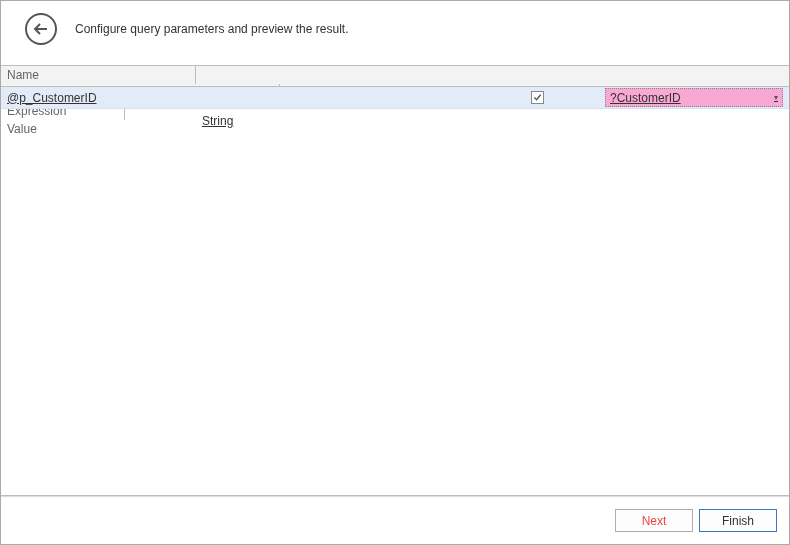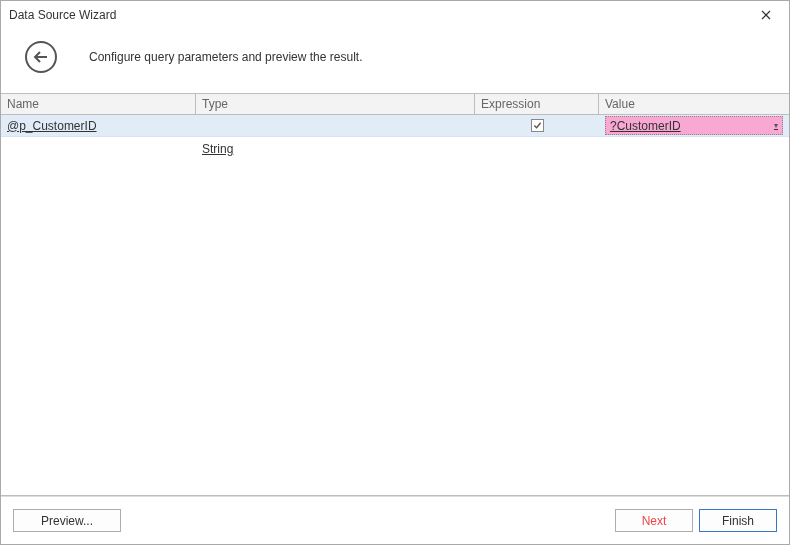--- a/index.html
+++ b/index.html
@@ -48,21 +48,21 @@
       align-items: center;
       justify-content: center;
       cursor: pointer;
       font-size: 14px;
     }
 
     .header-row {
       display: flex;
       align-items: center;
       padding: 12px 16px 20px 24px;
-      gap: 32px;
+      gap: 18px;
     }
 
     .back-circle {
       width: 32px;
       height: 32px;
       border: 2px solid #555;
       border-radius: 50%;
       display: flex;
       align-items: center;
       justify-content: center;
@@ -73,20 +73,21 @@
       font-size: 12px;
       color: #333;
     }
 
     .grid-header {
       display: flex;
       background: #f3f3f3;
       border-top: 1px solid #bdbdbd;
       border-bottom: 1px solid #bdbdbd;
       height: 22px;
+      flex-direction: column;
     }
 
     .grid-header .col {
       border-right: 1px solid #bdbdbd;
       padding: 2px 6px;
       font-size: 12px;
       color: #666;
       display: flex;
       align-items: center;
     }
@@ -199,29 +200,20 @@
 
     .btn.primary {
       border: 1px solid #3a76c4;
     }
   </style>
 </head>
 <body>
 
 <div class="window">
 
-  <div class="titlebar">
-    <div class="title">Data Source Wizard</div>
-    <div class="close">
-      <svg width="10" height="10" viewBox="0 0 10 10">
-        <line x1="1" y1="1" x2="9" y2="9" stroke="#333" stroke-width="1.2"></line>
-        <line x1="9" y1="1" x2="1" y2="9" stroke="#333" stroke-width="1.2"></line>
-      </svg>
-    </div>
-  </div>
 
   <div class="header-row">
     <div class="back-circle">
       <svg width="16" height="12" viewBox="0 0 16 12">
         <line x1="2" y1="6" x2="14" y2="6" stroke="#555" stroke-width="2"></line>
         <polyline points="7,1 2,6 7,11" fill="none" stroke="#555" stroke-width="2"></polyline>
       </svg>
     </div>
     <div class="instruction">Configure query parameters and preview the result.</div>
   </div>
@@ -247,19 +239,18 @@
       <div class="cell cell-value">
         <div class="value-dropdown">
           <span class="dd-text">?CustomerID</span>
           <span class="dd-arrow">▾</span>
         </div>
       </div>
     </div>
   </div>
 
   <div class="footer">
-    <div class="btn preview">Preview...</div>
     <div class="spacer"></div>
     <div class="btn disabled">Next</div>
     <div class="btn primary">Finish</div>
   </div>
 
 </div>
 
 </body></html>

